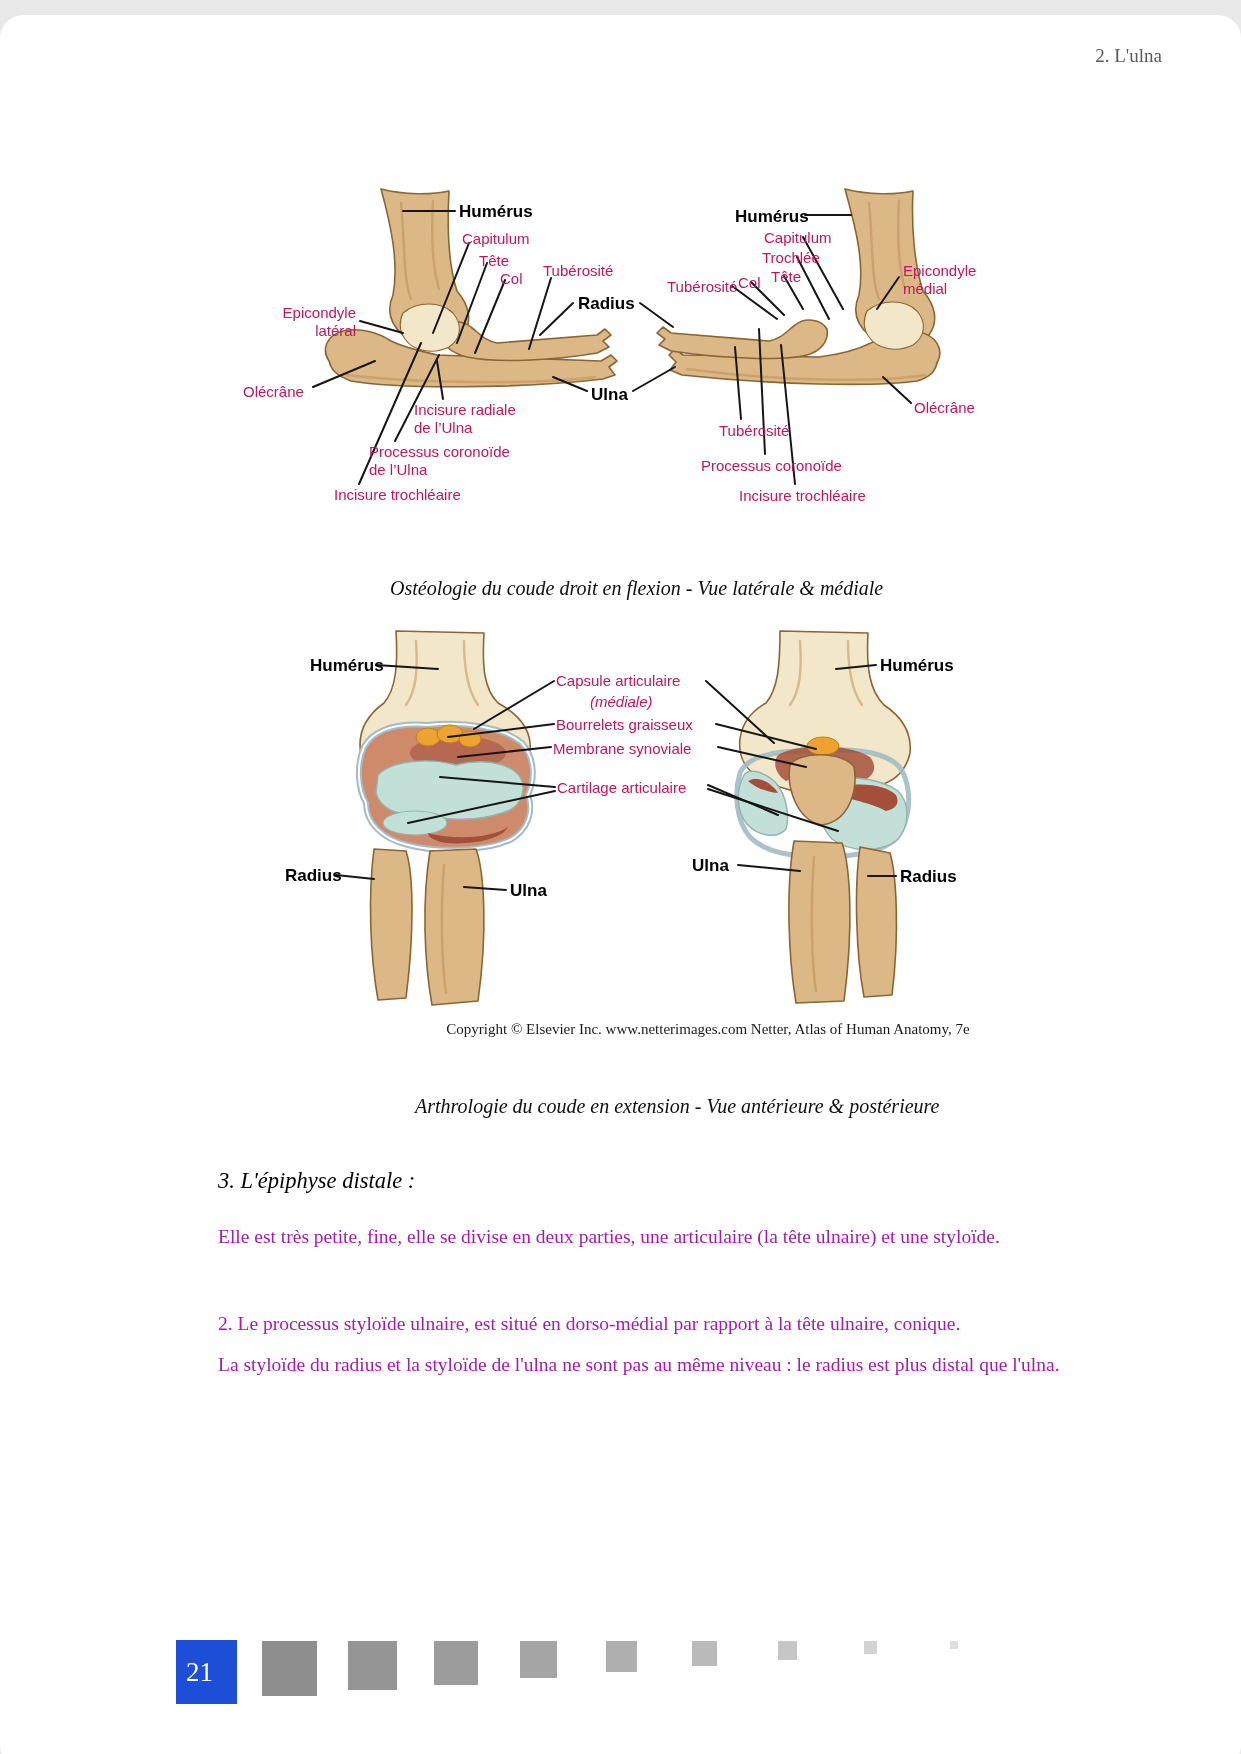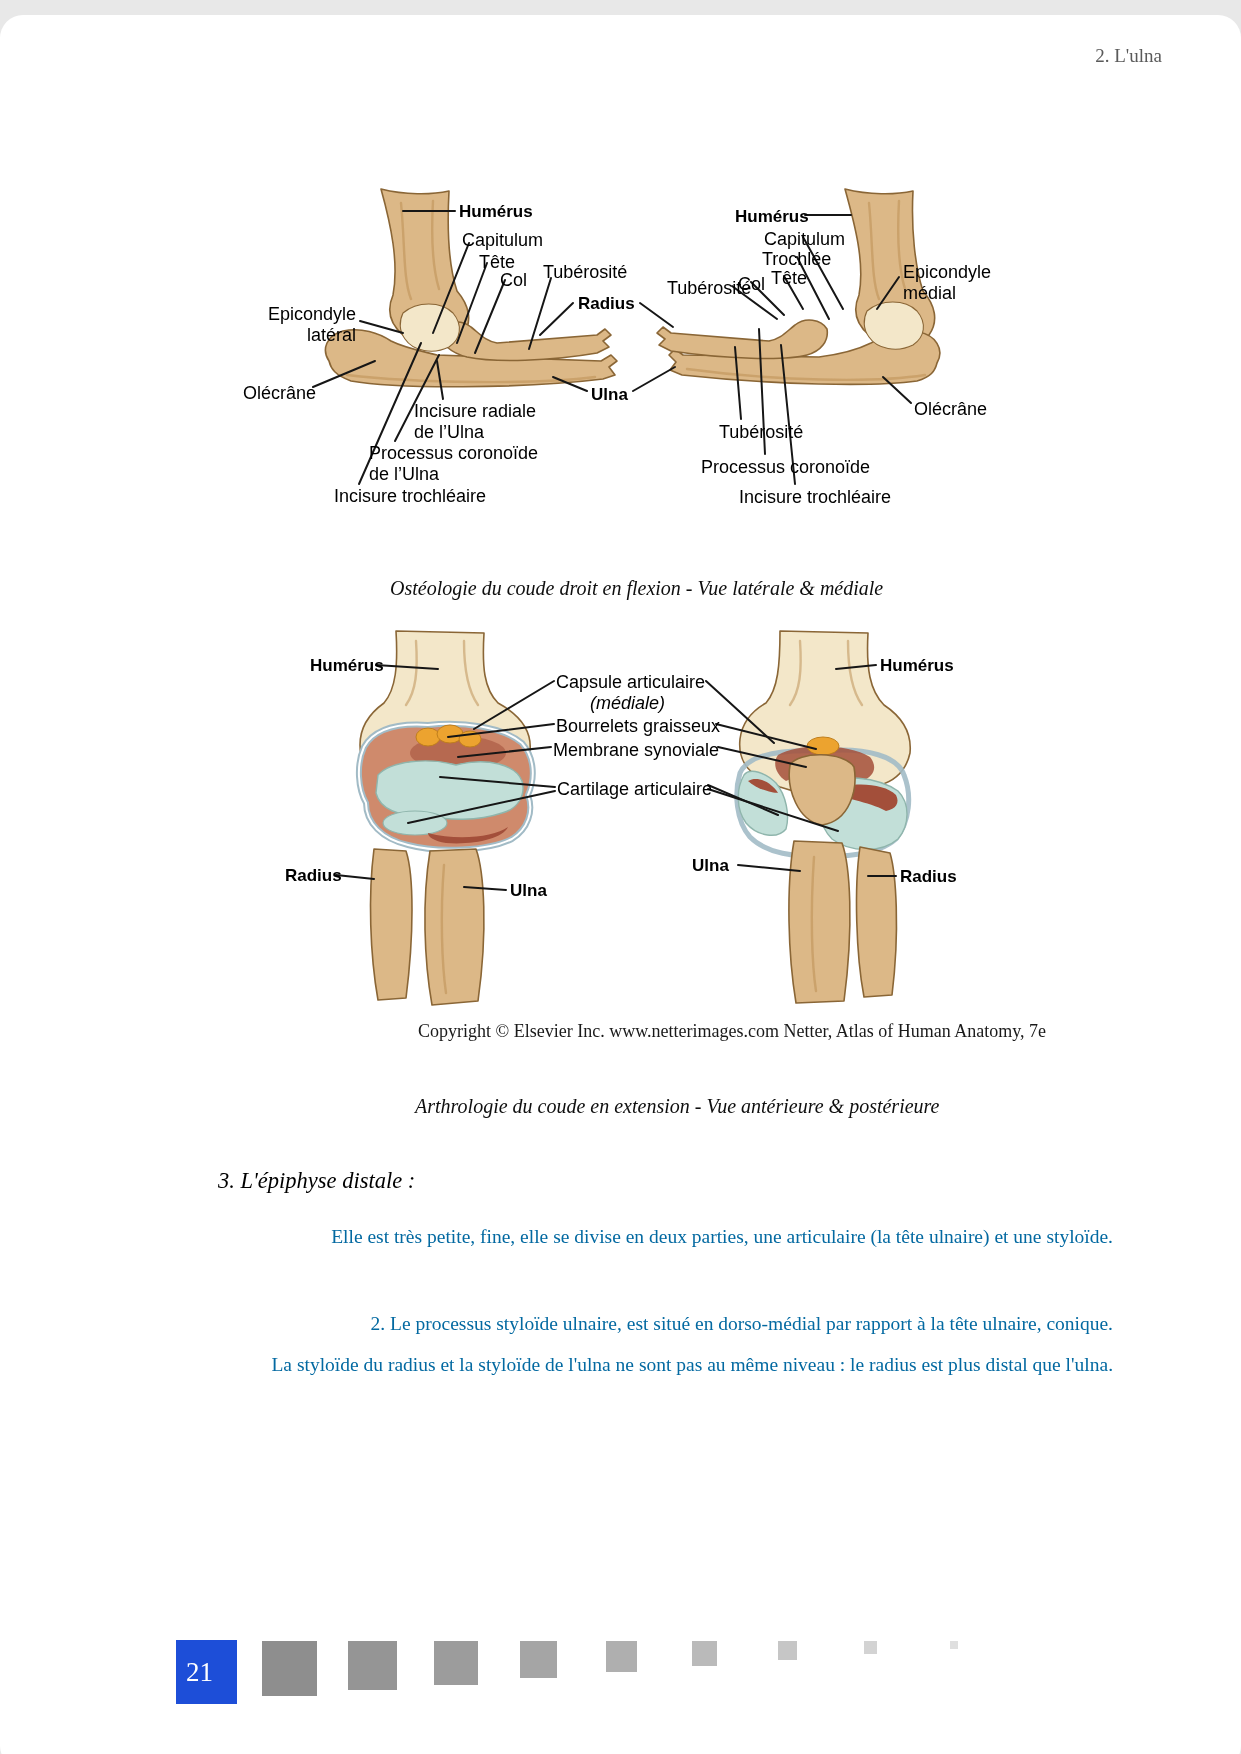--- a/index.html
+++ b/index.html
@@ -3,30 +3,30 @@
 <meta charset="utf-8">
 <style>
   html,body{margin:0;padding:0;background:#e8e8e8;}
   .page{position:relative;width:1241px;height:1754px;margin:15px auto;background:#ffffff;
         font-family:"Liberation Serif",serif;overflow:hidden;border-radius:23px;}
   .hdr{position:absolute;left:1000px;top:30px;width:162px;text-align:right;
        font-size:19px;color:#5a5a5a;}
   .figwrap{position:absolute;}
   .figwrap svg{position:absolute;left:0;top:0;}
   
-  .fl{position:absolute;font-family:"Liberation Sans",sans-serif;font-size:18px;
-      line-height:1.18;color:#000000;white-space:nowrap;}
+  .fl{position:absolute;font-family:"Liberation Sans",sans-serif;font-size:15px;
+      line-height:1.18;color:#be185d;white-space:nowrap;}
   .fl.b{font-weight:700;font-size:17px;color:#000;}
   .fl.ml{white-space:pre-line;}
   .fl.ra{text-align:right;}
   .fl.it{font-style:italic;}
   .caption{position:absolute;font-style:italic;font-size:20px;color:#0e0e0e;white-space:nowrap;}
-  .copy{position:absolute;font-size:18px;color:#1a1a1a;text-align:center;white-space:nowrap;}
+  .copy{position:absolute;font-size:15px;color:#1a1a1a;text-align:center;white-space:nowrap;}
   .h3{position:absolute;font-style:italic;font-size:22.5px;color:#000;}
-  .para{position:absolute;width:895px;font-size:19.5px;line-height:1.25;color:#0369a1;text-align:right;}
+  .para{position:absolute;width:895px;font-size:19.5px;line-height:1.25;color:#a21caf;}
   
   #pagebox{position:absolute;left:176px;top:1625px;width:61px;height:64px;
            display:flex;align-items:center;padding-left:10px;box-sizing:border-box;
            color:#fff;font-size:27px;font-family:"Liberation Serif",serif;}
   #fsqs{position:absolute;left:262px;top:1626px;width:800px;height:60px;}
   .fsq{position:absolute;top:0;}
   
   .bone{fill:var(--bone);stroke:var(--outline);stroke-width:1.6;stroke-linejoin:round;}
   .bonehl{fill:var(--bone-light);stroke:var(--outline);stroke-width:1.1;}
   .shade{stroke:var(--bone-dark);stroke-width:2.4;fill:none;opacity:.5;stroke-linecap:round;}

